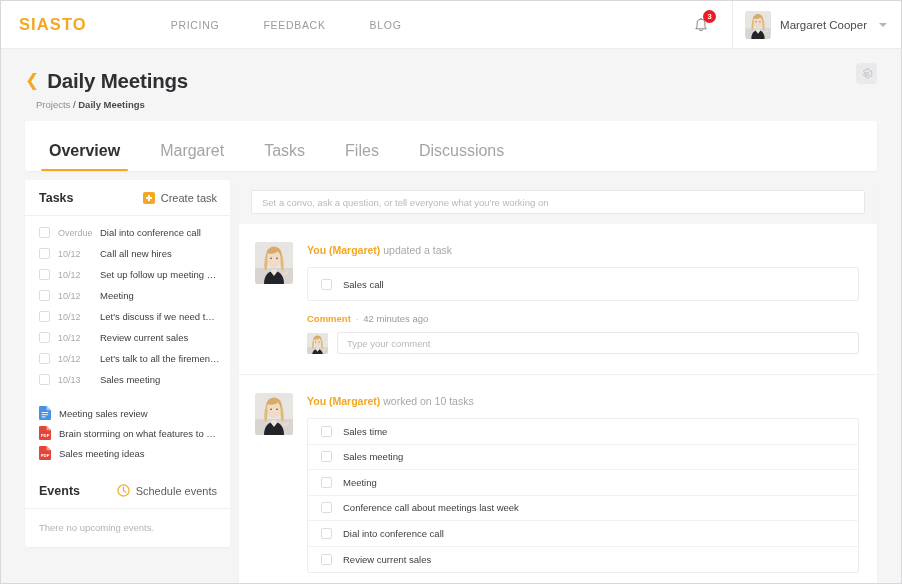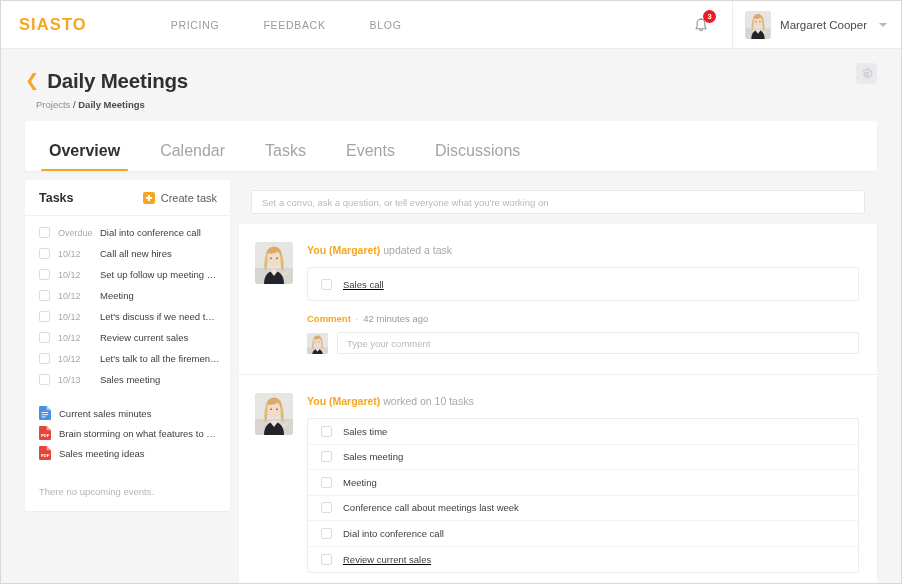--- a/index.html
+++ b/index.html
@@ -323,21 +323,21 @@
     overflow: hidden;
   }
   .card-row {
     display: flex;
     align-items: center;
     gap: 11px;
     padding: 0 13px;
     height: 25.5px;
     border-bottom: 1px solid #f2f2f4;
   }
-  .card-row:last-child { border-bottom: none; text-decoration: underline; }
+  .card-row:last-child { border-bottom: none; }
   .card-row.tall { height: 32px; }
   .card-name { font-size: 9.5px; color: #3d3d42; }
   .cmt-meta {
     margin: 12px 0 8px 0;
     font-size: 9.5px;
     color: #9b9ba0;
   }
   .cmt-meta b { color: #f5a623; font-weight: bold; }
   .cmt-meta .dot { color: #c9c9ce; margin: 0 2px; }
   .cmt-row { display: flex; align-items: center; gap: 9px; }
@@ -421,23 +421,23 @@
     <div class="gear-btn">
       <svg width="12" height="12" viewBox="0 0 14 14">
         <path d="M7 4.6A2.4 2.4 0 1 0 7 9.4 2.4 2.4 0 0 0 7 4.6zm0 3.6a1.2 1.2 0 1 1 0-2.4 1.2 1.2 0 0 1 0 2.4z" fill="#c3c3c8"></path>
         <path d="M12.1 7c0-.3 0-.6-.1-.9l1.1-.9-1.1-1.9-1.3.5c-.4-.4-.9-.6-1.4-.8L9.1.7H6.9l-.2 1.4c-.5.2-1 .4-1.4.8l-1.3-.5L2.9 4.3l1.1.9c0 .3-.1.6-.1.9s0 .6.1.9l-1.1.9 1.1 1.9 1.3-.5c.4.4.9.6 1.4.8l.2 1.4h2.2l.2-1.4c.5-.2 1-.4 1.4-.8l1.3.5 1.1-1.9-1.1-.9c.1-.3.1-.6.1-.9z" fill="none" stroke="#c3c3c8" stroke-width="1.15" stroke-linejoin="round"></path>
       </svg>
     </div>
   </div>
 
   <div class="tabs-card">
     <div class="tab active">Overview</div>
-    <div class="tab">Calendar</div>
+    <div class="tab">Margaret</div>
     <div class="tab">Tasks</div>
-    <div class="tab">Events</div>
+    <div class="tab">Files</div>
     <div class="tab">Discussions</div>
   </div>
 
   <div class="body">
 
     <aside class="side">
 
       <div class="side-head">
         <span class="side-title">Tasks</span>
         <span class="side-action">
@@ -490,40 +490,50 @@
 
       <div class="doclist">
         <div class="doc-row">
           <svg class="doc-ic" viewBox="0 0 12 14">
             <path d="M0 1.2A1.2 1.2 0 0 1 1.2 0h6.3L12 4.3v8.5a1.2 1.2 0 0 1-1.2 1.2H1.2A1.2 1.2 0 0 1 0 12.8z" fill="#4a90e2"></path>
             <path d="M7.5 0 12 4.3H8.3a.8.8 0 0 1-.8-.8z" fill="#a7cbf5"></path>
             <rect x="2.6" y="6" width="6.6" height="1" fill="#fff" opacity=".9"></rect>
             <rect x="2.6" y="8.2" width="6.6" height="1" fill="#fff" opacity=".9"></rect>
             <rect x="2.6" y="10.4" width="4" height="1" fill="#fff" opacity=".9"></rect>
           </svg>
-          <span class="doc-name">Current sales minutes</span>
+          <span class="doc-name">Meeting sales review</span>
         </div>
         <div class="doc-row">
           <svg class="doc-ic" viewBox="0 0 12 14">
             <path d="M0 1.2A1.2 1.2 0 0 1 1.2 0h6.3L12 4.3v8.5a1.2 1.2 0 0 1-1.2 1.2H1.2A1.2 1.2 0 0 1 0 12.8z" fill="#e4453a"></path>
             <path d="M7.5 0 12 4.3H8.3a.8.8 0 0 1-.8-.8z" fill="#f4a19b"></path>
             <text x="6" y="11" font-family="Liberation Sans, sans-serif" font-size="4.3" font-weight="bold" fill="#fff" text-anchor="middle">PDF</text>
           </svg>
           <span class="doc-name">Brain storming on what features to buil...</span>
         </div>
         <div class="doc-row">
           <svg class="doc-ic" viewBox="0 0 12 14">
             <path d="M0 1.2A1.2 1.2 0 0 1 1.2 0h6.3L12 4.3v8.5a1.2 1.2 0 0 1-1.2 1.2H1.2A1.2 1.2 0 0 1 0 12.8z" fill="#e4453a"></path>
             <path d="M7.5 0 12 4.3H8.3a.8.8 0 0 1-.8-.8z" fill="#f4a19b"></path>
             <text x="6" y="11" font-family="Liberation Sans, sans-serif" font-size="4.3" font-weight="bold" fill="#fff" text-anchor="middle">PDF</text>
           </svg>
           <span class="doc-name">Sales meeting ideas</span>
         </div>
       </div>
 
+      <div class="side-head">
+        <span class="side-title">Events</span>
+        <span class="side-action">
+          <svg class="clock-ic" viewBox="0 0 14 14">
+            <circle cx="7" cy="7" r="6" fill="none" stroke="#f5a623" stroke-width="1.3"></circle>
+            <path d="M7 3.3v3.9l2.7 1.6" fill="none" stroke="#f5a623" stroke-width="1.3" stroke-linecap="round" stroke-linejoin="round"></path>
+          </svg>
+          <span>Schedule events</span>
+        </span>
+      </div>
       <div class="empty-events">There no upcoming events.</div>
     </aside>
 
     <main class="feed">
 
       <div class="composer-wrap">
         <div class="composer">Set a convo, ask a question, or tell everyone what you're working on</div>
       </div>
 
       <div class="feed-item">

